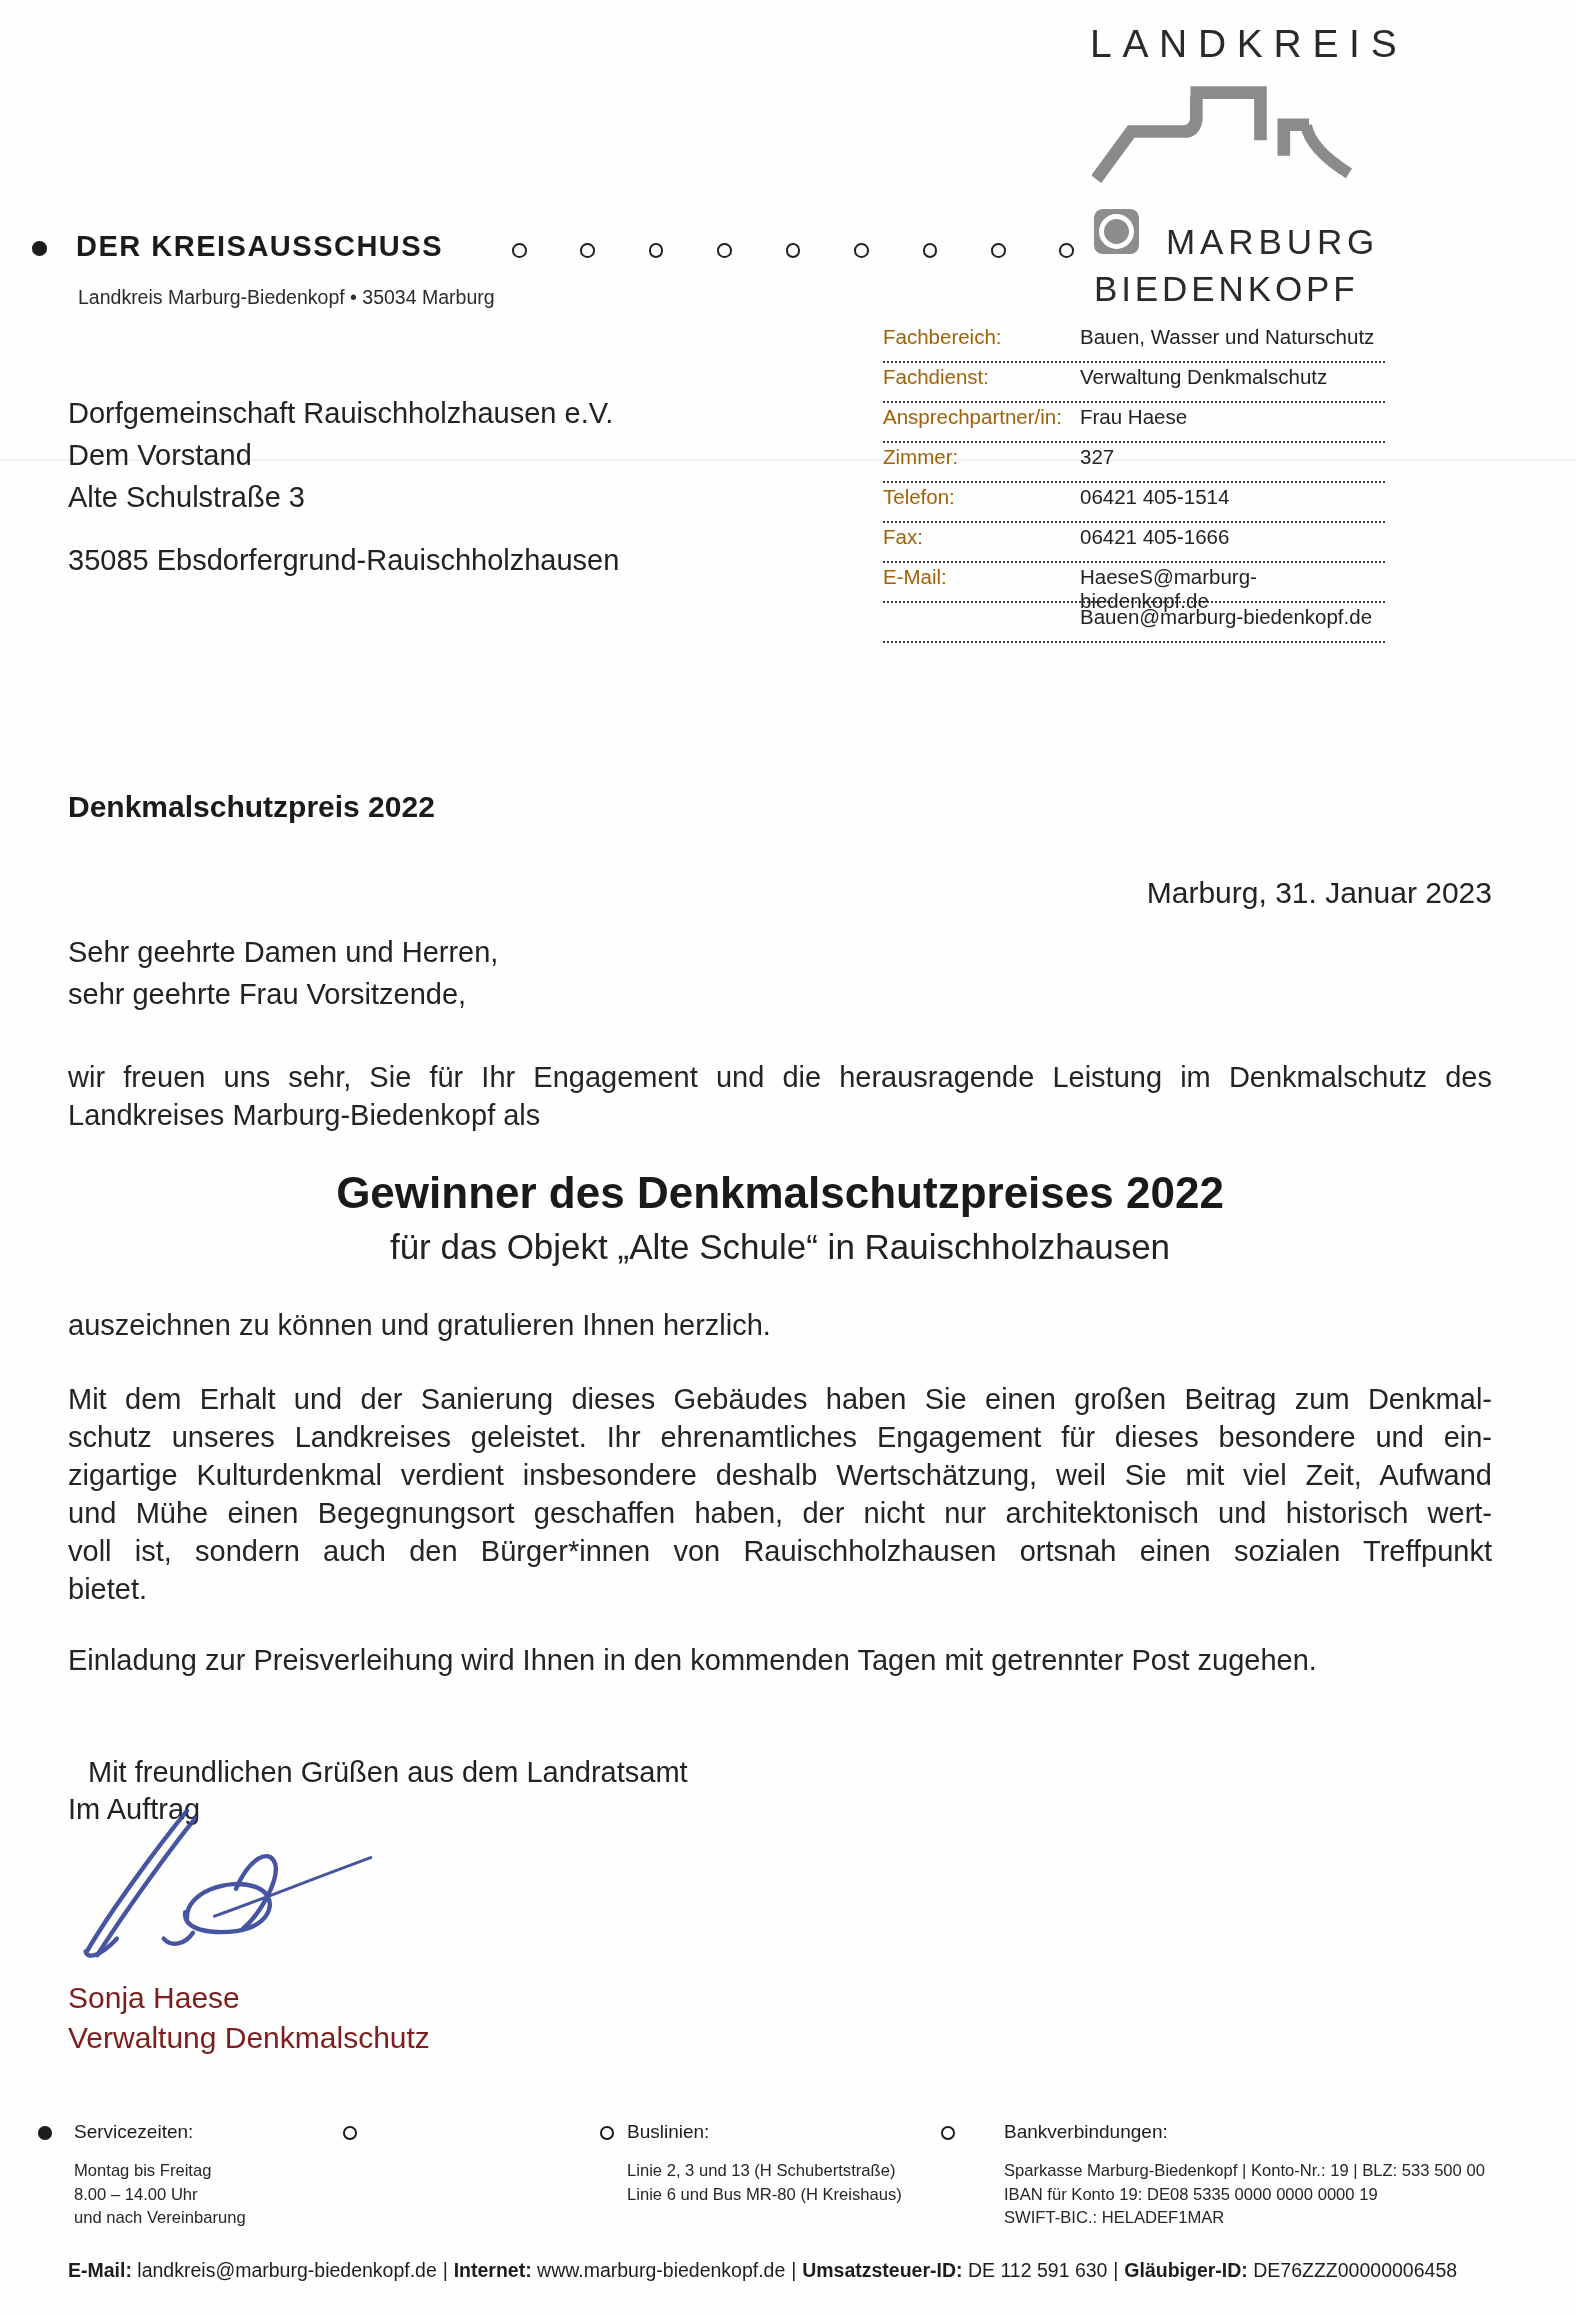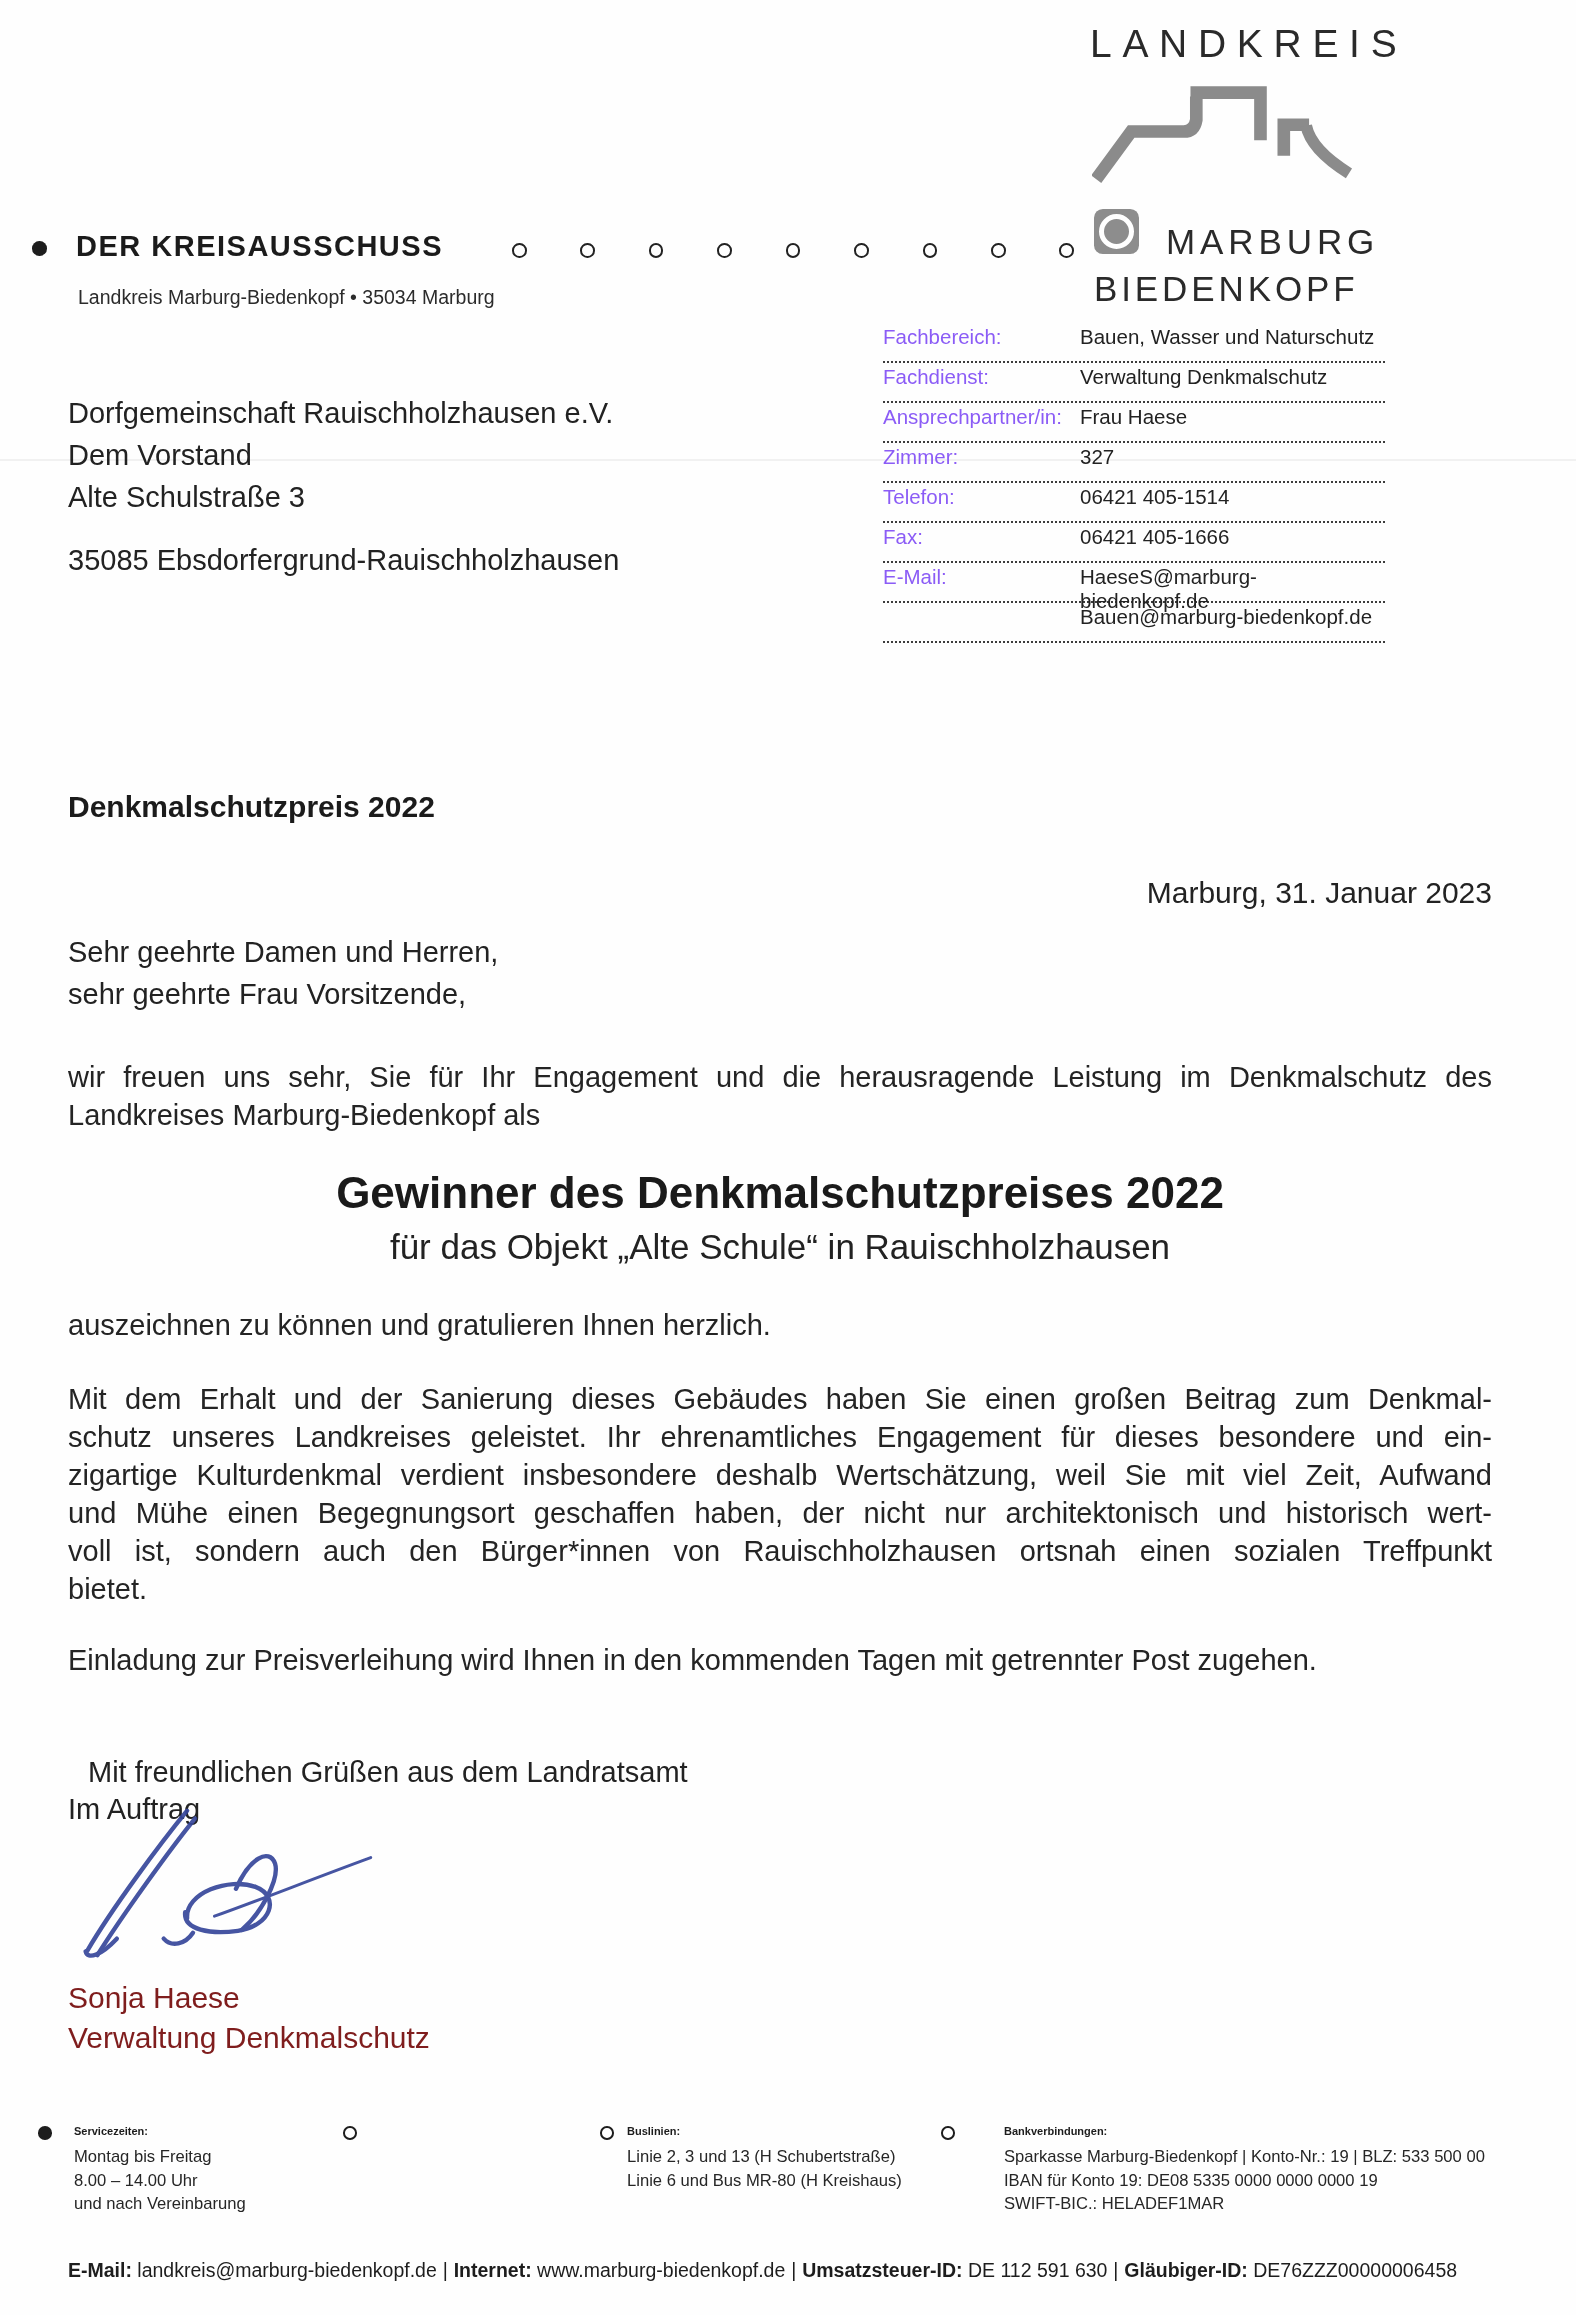--- a/index.html
+++ b/index.html
@@ -21,39 +21,39 @@
   .sender-title{left:76px;top:230px;font-size:29px;font-weight:bold;letter-spacing:1.5px;color:#1b1b1b;}
   .sender-line{left:78px;top:286px;font-size:19.5px;color:#2b2b2b;}
   .deco-dots{left:512px;top:243px;width:562px;display:flex;justify-content:space-between;}
   .deco-dots span{width:14.6px;height:14.6px;border:2.9px solid #222;border-radius:50%;box-sizing:border-box;}
   
   .recipient{left:68px;top:392px;font-size:29px;line-height:42px;color:#222;}
   .recipient .gap{margin-top:21px;}
   
   .contact{left:883px;top:323px;width:502px;}
   .crow{display:flex;height:40px;border-bottom:2px dotted #3c3c3c;font-size:20.5px;align-items:flex-start;box-sizing:border-box;padding-top:2px;}
-  .clab{width:197px;flex:none;color:#8b5cf6;}
+  .clab{width:197px;flex:none;color:#a16207;}
   .cval{flex:1;color:#222;}
   
   .fold{left:0;top:459px;width:1576px;height:2px;background:rgba(0,0,0,0.05);}
   
   .subject{left:68px;top:790px;font-size:30px;font-weight:bold;color:#1b1b1b;}
   .dateline{left:68px;top:876px;width:1424px;text-align:right;font-size:30px;color:#222;}
   .saltn{left:68px;font-size:29px;color:#222;}
   .bodyblock{left:68px;width:1424px;font-size:29px;color:#242424;}
   .bodyblock div{line-height:38px;}
   .jl{text-align:justify;text-align-last:justify;}
   .award-head{left:68px;top:1168px;width:1424px;text-align:center;font-size:44px;font-weight:bold;color:#1a1a1a;}
   .award-sub{left:68px;top:1227px;width:1424px;text-align:center;font-size:35px;color:#222;}
   .closing{left:68px;font-size:29px;color:#222;}
   .signame{left:68px;top:1978px;font-size:30px;color:#7f1d1d;line-height:40px;}
   .sig-svg{left:68px;top:1799px;}
   
   .fcol{font-size:16.6px;line-height:23.4px;color:#262626;}
-  .ftitle{font-weight:bold;font-size:11px;margin-bottom:2px;color:#1c1c1c;}
+  .ftitle{font-weight:normal;font-size:19px;margin-bottom:16px;color:#1c1c1c;}
   .fmark-filled{width:13.7px;height:13.7px;border-radius:50%;background:#1d1d1d;}
   .fmark-open{width:13.7px;height:13.7px;border-radius:50%;border:2.4px solid #1d1d1d;box-sizing:border-box;background:#fff;}
   .bottomline{left:68px;top:2259px;font-size:19.5px;color:#1d1d1d;white-space:nowrap;}
   .bottomline b{font-weight:bold;}
   .bottomline .sep{padding:0 5.9px;}
 </style>
 </head>
 <body>
 
 <div class="page">

